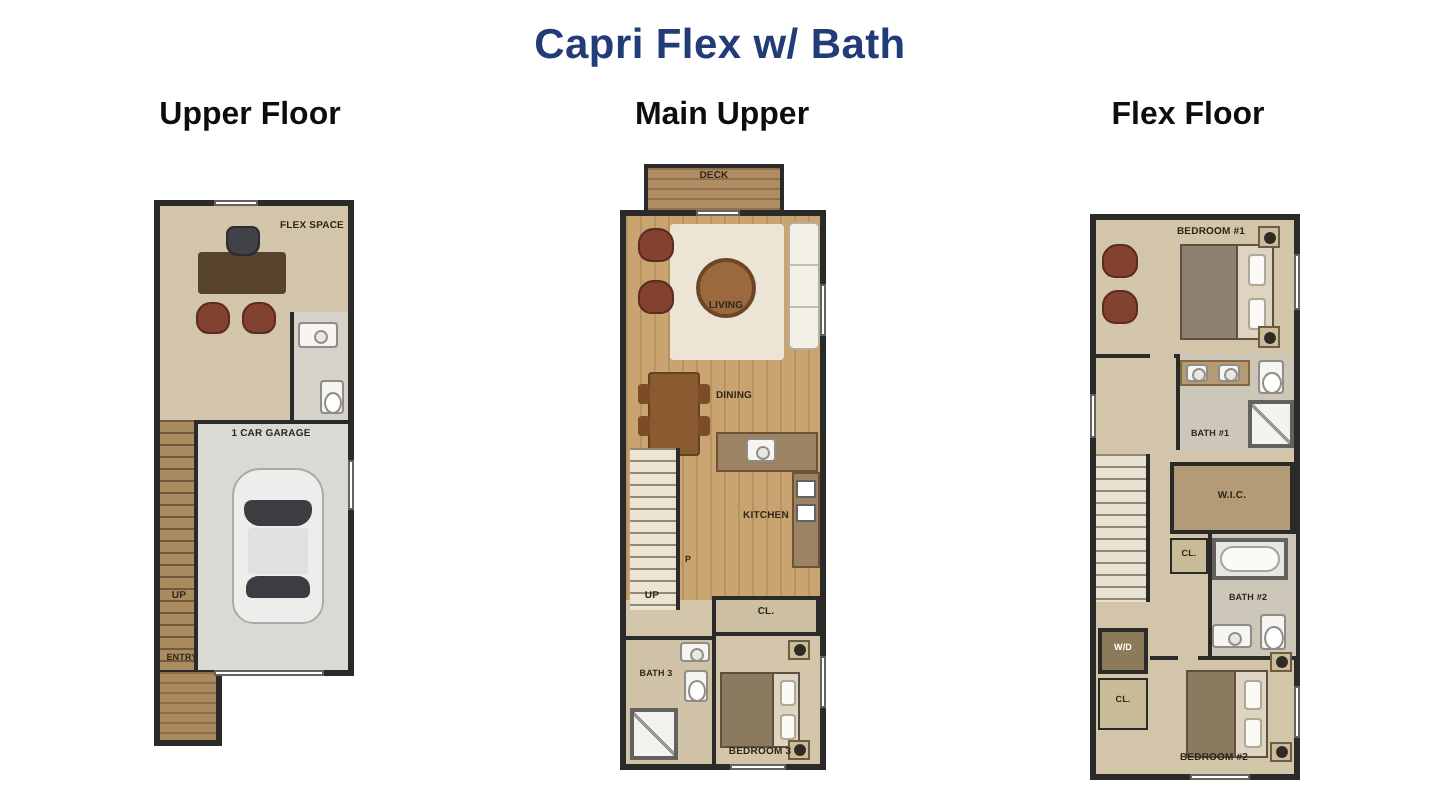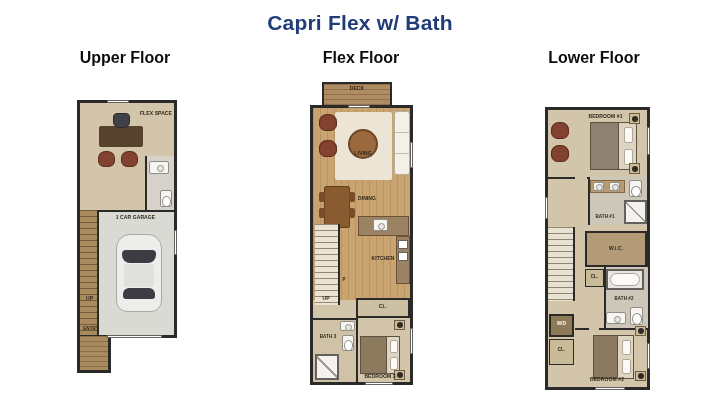--- a/index.html
+++ b/index.html
@@ -39,22 +39,22 @@
   .sofa { background:#f3f0e7; border:1px solid #b6ae9e; border-radius:3px;
           background-image:repeating-linear-gradient(180deg, transparent 0 20px, #c6bfae 20px 21px); }
   .car { background:#ededeb; border:1px solid #a9a9a5; border-radius:14px 14px 11px 11px; }
   .counter { background:#9b8262; border:1px solid #6d5233; }
 </style>
 </head>
 <body>
 
 <div class="title">Capri Flex w/ Bath</div>
 <div class="floor-h" style="left:60px">Upper Floor</div>
-<div class="floor-h" style="left:296px">Flex Floor</div>
-<div class="floor-h" style="left:529px">Lower Floor</div>
+<div class="floor-h" style="left:296px">Main Upper</div>
+<div class="floor-h" style="left:529px">Flex Floor</div>
 
 <div class="plan" style="left:77px; top:100px; width:100px; height:273px">
   <div class="abs" style="left:0;top:0;width:100px;height:238px;border:3px solid #2a2a28;background:#d2c5a9"></div>
   <div class="abs" style="left:20px;top:110px;width:77px;height:125px;background:#dadad5"></div>
   <div class="abs wall" style="left:20px;top:110px;width:77px;height:2px"></div>
   <div class="abs stairsH" style="left:3px;top:110px;width:19px;height:125px;background-color:#aa8b60;border-right:2px solid #2a2a28"></div>
   <div class="abs woodH" style="left:0;top:236px;width:34px;height:37px;border:3px solid #2a2a28;border-top:none;background-color:#aa8b60"></div>
   <div class="abs" style="left:68px;top:56px;width:29px;height:56px;background:#d6d2c9;border-left:2px solid #2a2a28;border-bottom:2px solid #2a2a28"></div>
 
   <div class="abs" style="left:22px;top:26px;width:44px;height:21px;background:#56422d;border-radius:2px"></div>

